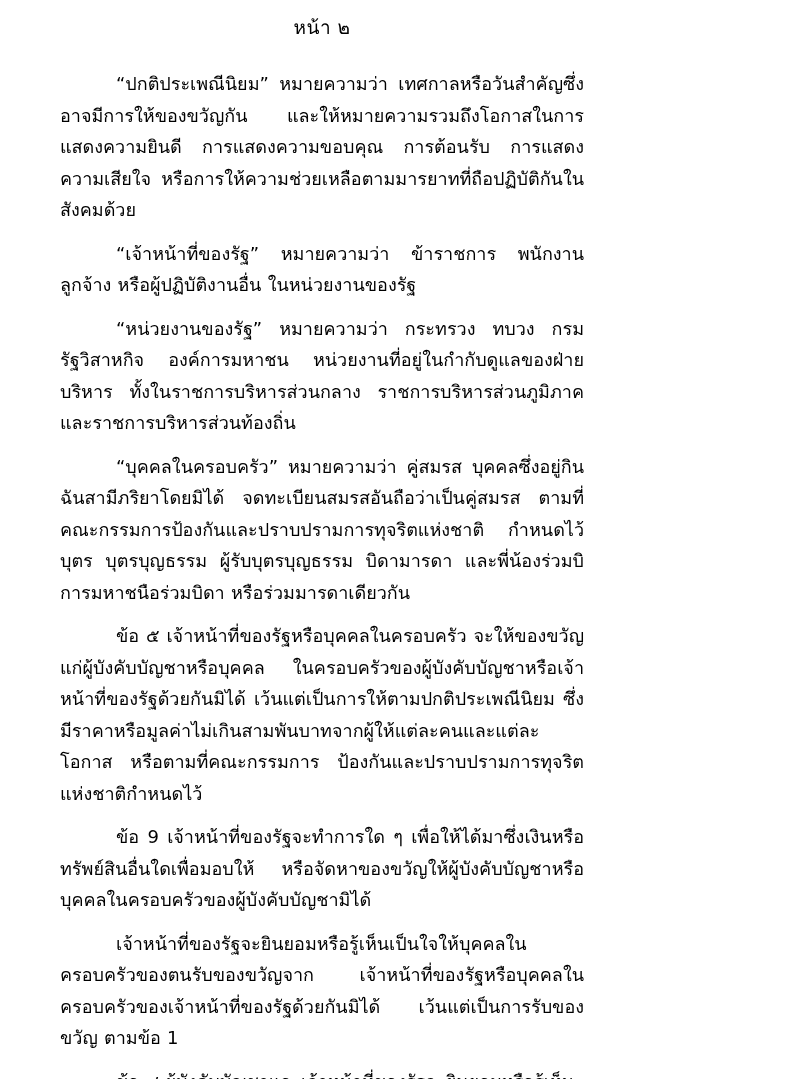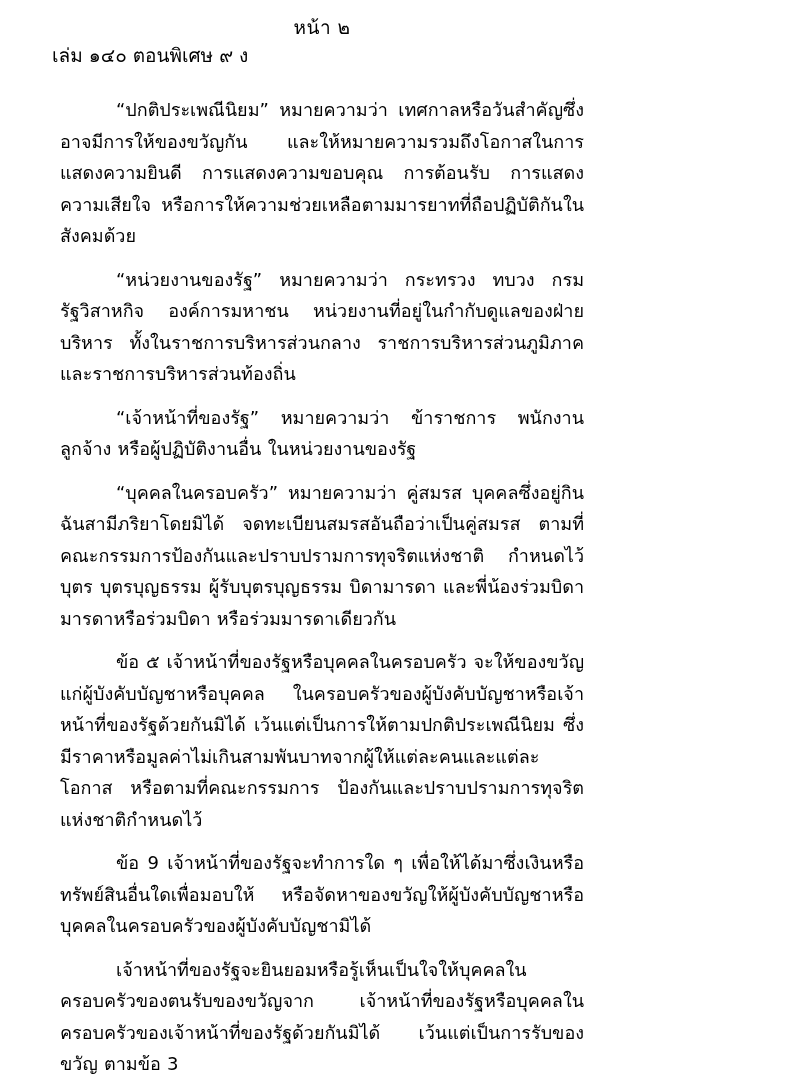--- a/index.html
+++ b/index.html
@@ -67,27 +67,26 @@
   }
 </style>
 </head>
 <body>
 
 <div class="page">
 
   <div class="page-number">หน้า  ๒</div>
 
   <div class="header-row">
-    <div class="header-left">เล่ม  ๑๔๐  ตอนพิเศษ  ๙  ง</div>
   </div>
 
   <div class="body-text">
     <p>“ปกติประเพณีนิยม”  หมายความว่า  เทศกาลหรือวันสำคัญซึ่งอาจมีการให้ของขวัญกัน และให้หมายความรวมถึงโอกาสในการแสดงความยินดี  การแสดงความขอบคุณ  การต้อนรับ  การแสดง ความเสียใจ  หรือการให้ความช่วยเหลือตามมารยาทที่ถือปฏิบัติกันในสังคมด้วย</p>
+    <p>“เจ้าหน้าที่ของรัฐ”  หมายความว่า  ข้าราชการ  พนักงาน  ลูกจ้าง  หรือผู้ปฏิบัติงานอื่น ในหน่วยงานของรัฐ</p>
     <p>“หน่วยงานของรัฐ”  หมายความว่า  กระทรวง  ทบวง  กรม  รัฐวิสาหกิจ  องค์การมหาชน หน่วยงานที่อยู่ในกำกับดูแลของฝ่ายบริหาร  ทั้งในราชการบริหารส่วนกลาง  ราชการบริหารส่วนภูมิภาค และราชการบริหารส่วนท้องถิ่น</p>
-    <p>“เจ้าหน้าที่ของรัฐ”  หมายความว่า  ข้าราชการ  พนักงาน  ลูกจ้าง  หรือผู้ปฏิบัติงานอื่น ในหน่วยงานของรัฐ</p>
-    <p>“บุคคลในครอบครัว”  หมายความว่า  คู่สมรส  บุคคลซึ่งอยู่กินฉันสามีภริยาโดยมิได้ จดทะเบียนสมรสอันถือว่าเป็นคู่สมรส  ตามที่คณะกรรมการป้องกันและปราบปรามการทุจริตแห่งชาติ กำหนดไว้  บุตร  บุตรบุญธรรม  ผู้รับบุตรบุญธรรม  บิดามารดา  และพี่น้องร่วมบิดามารดาหรือร่วมบิดา หรือร่วมมารดาเดียวกัน</p>
+    <p>“บุคคลในครอบครัว”  หมายความว่า  คู่สมรส  บุคคลซึ่งอยู่กินฉันสามีภริยาโดยมิได้ จดทะเบียนสมรสอันถือว่าเป็นคู่สมรส  ตามที่คณะกรรมการป้องกันและปราบปรามการทุจริตแห่งชาติ กำหนดไว้  บุตร  บุตรบุญธรรม  ผู้รับบุตรบุญธรรม  บิดามารดา  และพี่น้องร่วมบิการมหาชนือร่วมบิดา หรือร่วมมารดาเดียวกัน</p>
     <p>ข้อ  ๕  เจ้าหน้าที่ของรัฐหรือบุคคลในครอบครัว  จะให้ของขวัญแก่ผู้บังคับบัญชาหรือบุคคล ในครอบครัวของผู้บังคับบัญชาหรือเจ้าหน้าที่ของรัฐด้วยกันมิได้  เว้นแต่เป็นการให้ตามปกติประเพณีนิยม ซึ่งมีราคาหรือมูลค่าไม่เกินสามพันบาทจากผู้ให้แต่ละคนและแต่ละโอกาส  หรือตามที่คณะกรรมการ ป้องกันและปราบปรามการทุจริตแห่งชาติกำหนดไว้</p>
     <p>ข้อ  9  เจ้าหน้าที่ของรัฐจะทำการใด ๆ  เพื่อให้ได้มาซึ่งเงินหรือทรัพย์สินอื่นใดเพื่อมอบให้ หรือจัดหาของขวัญให้ผู้บังคับบัญชาหรือบุคคลในครอบครัวของผู้บังคับบัญชามิได้</p>
-    <p>เจ้าหน้าที่ของรัฐจะยินยอมหรือรู้เห็นเป็นใจให้บุคคลในครอบครัวของตนรับของขวัญจาก เจ้าหน้าที่ของรัฐหรือบุคคลในครอบครัวของเจ้าหน้าที่ของรัฐด้วยกันมิได้  เว้นแต่เป็นการรับของขวัญ ตามข้อ  3</p>
+    <p>เจ้าหน้าที่ของรัฐจะยินยอมหรือรู้เห็นเป็นใจให้บุคคลในครอบครัวของตนรับของขวัญจาก เจ้าหน้าที่ของรัฐหรือบุคคลในครอบครัวของเจ้าหน้าที่ของรัฐด้วยกันมิได้  เว้นแต่เป็นการรับของขวัญ ตามข้อ  1</p>
     <p>ข้อ  ๘  ผู้บังคับบัญชาและเจ้าหน้าที่ของรัฐจะยินยอมหรือรู้เห็นเป็นใจให้บุคคลในครอบครัว ของตนรับของขวัญอันเกิดจากการปฏิบัติหน้าที่จากผู้ที่เกี่ยวข้องมิได้  เว้นแต่เป็นการรับของขวัญตามข้อ  ๕</p>
   </div>
 
 </div>
 
 </body></html>

